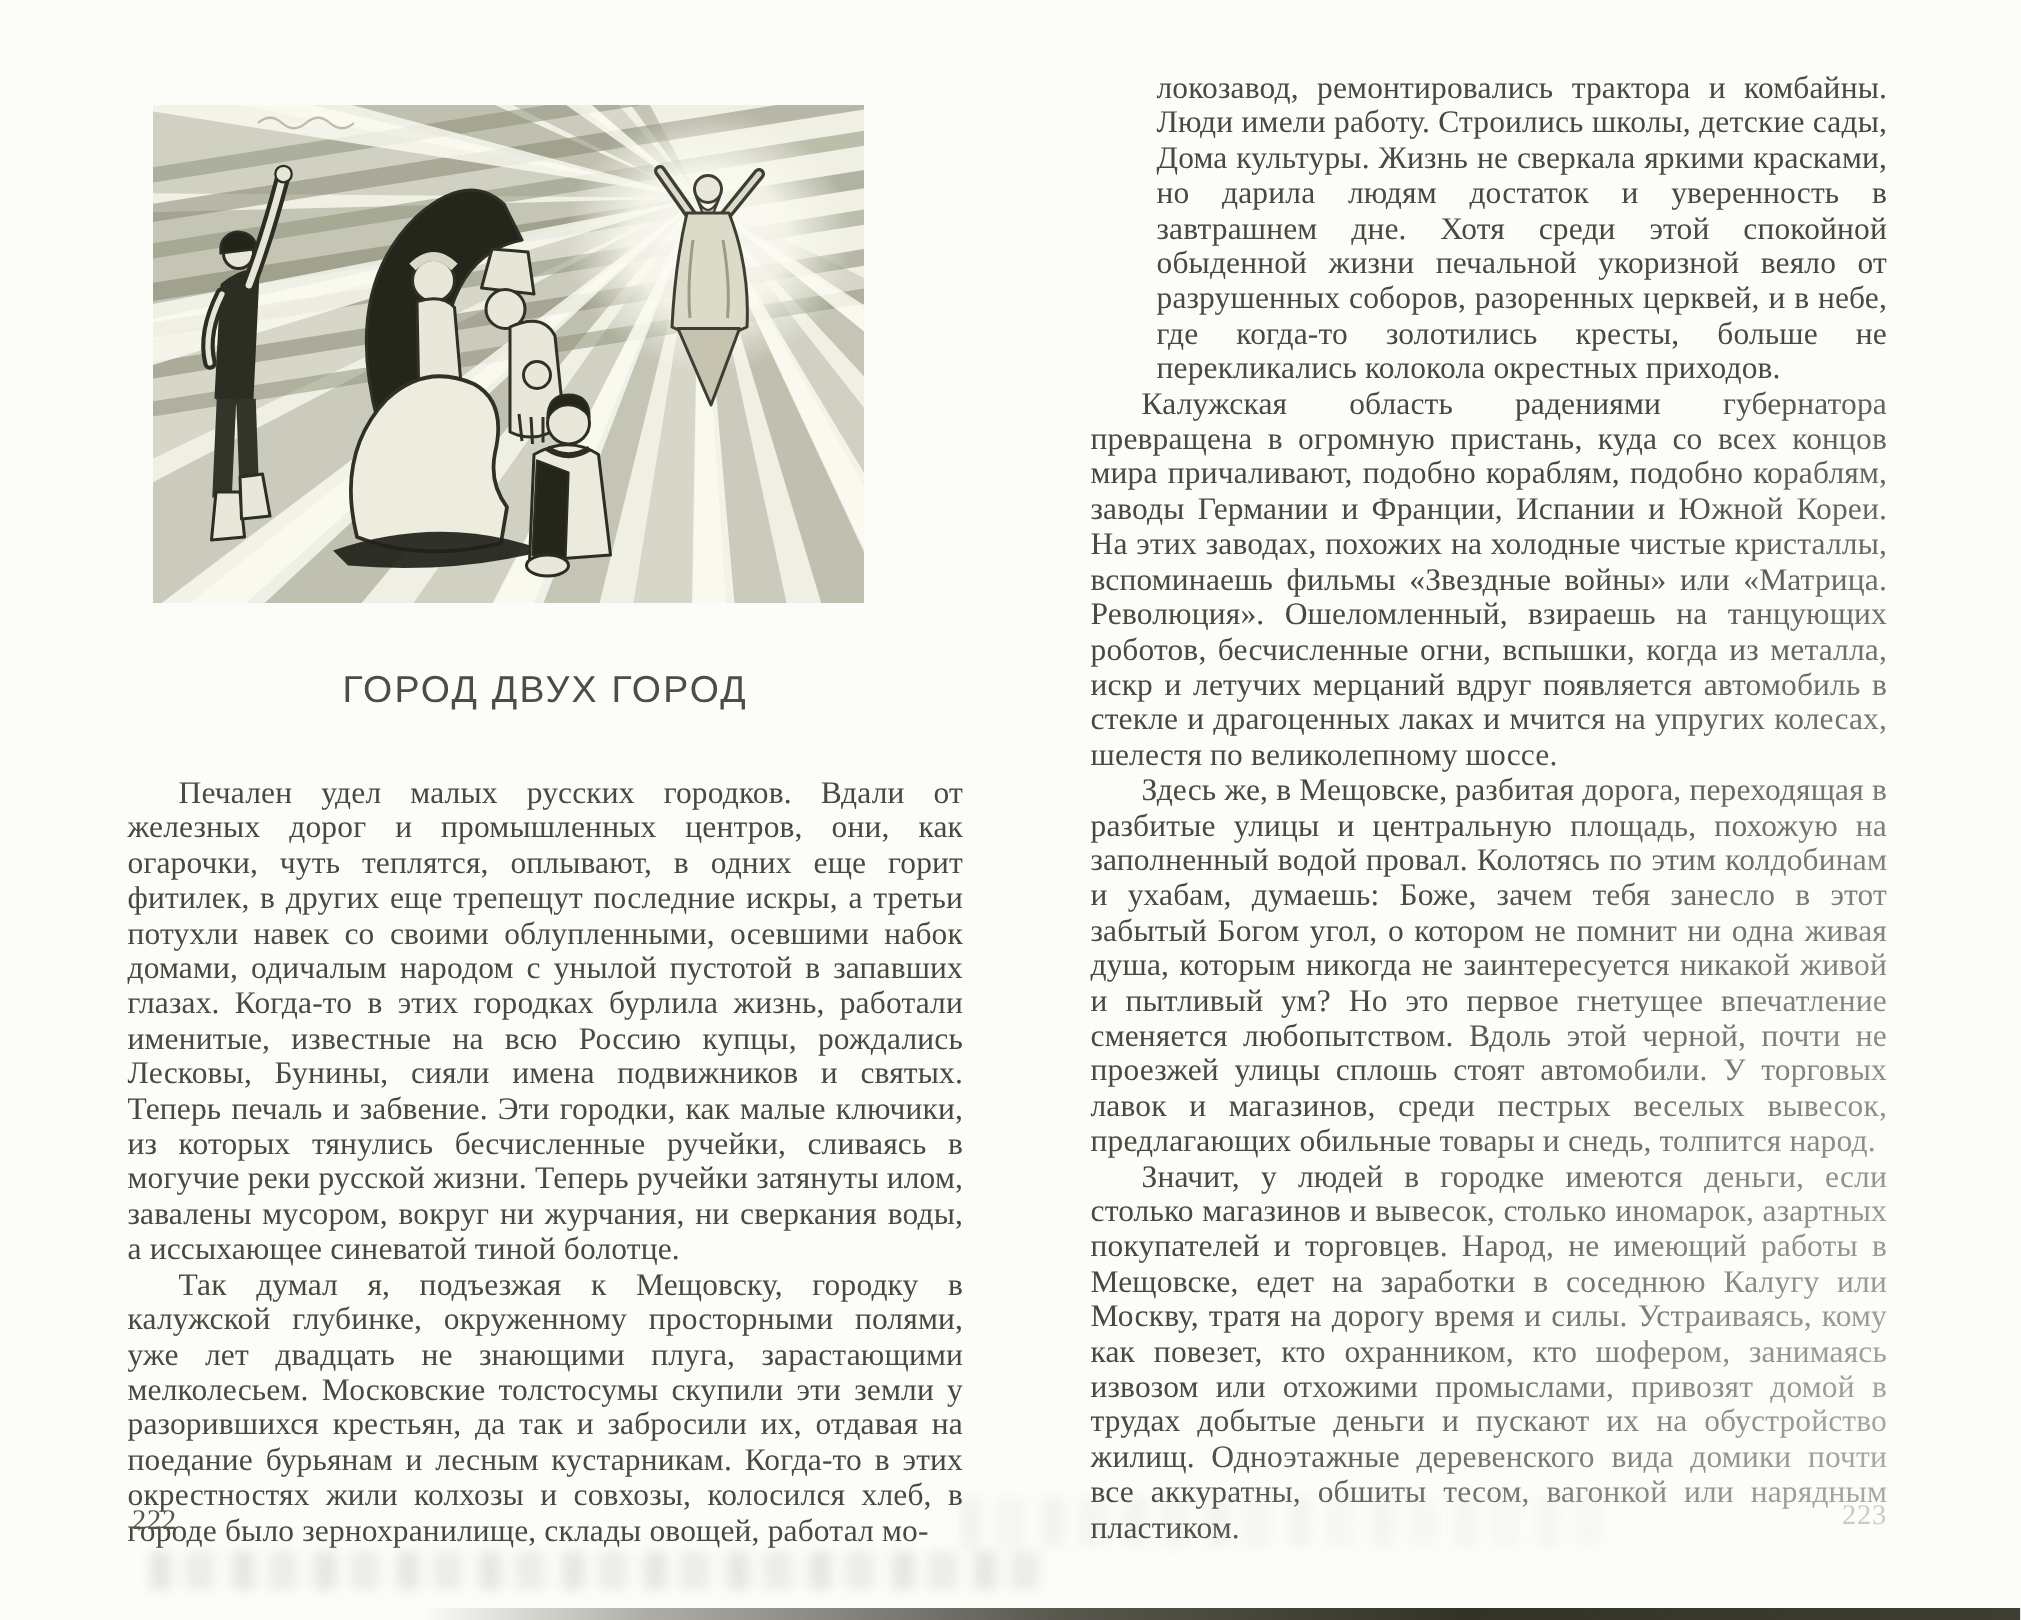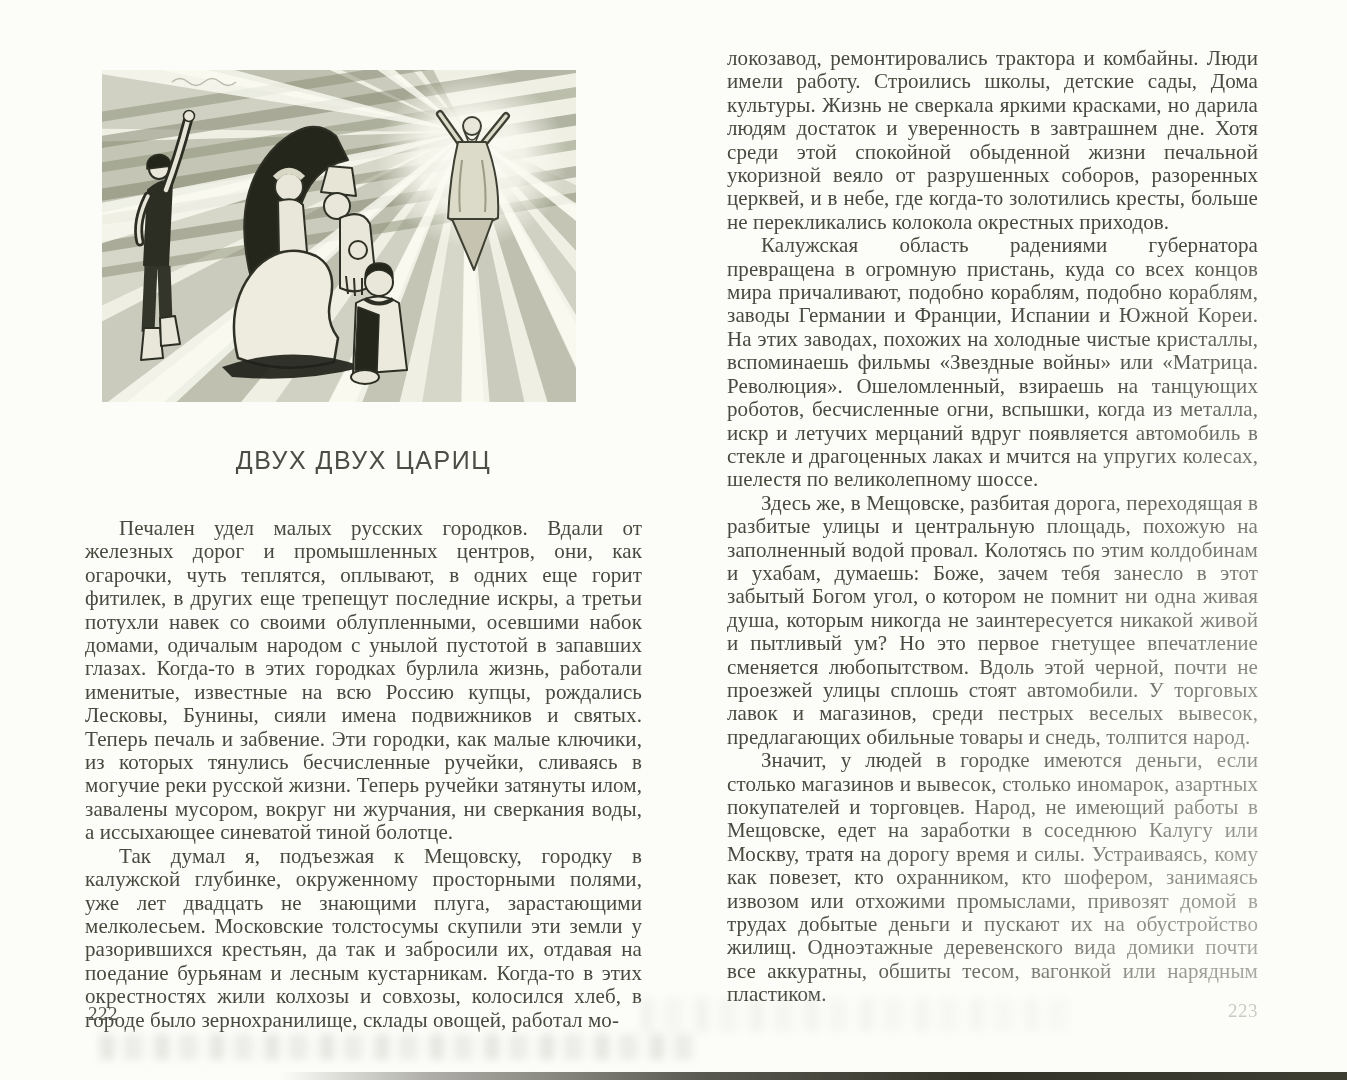--- a/index.html
+++ b/index.html
@@ -27,21 +27,21 @@
   .body-text{margin-top:42px;}
   p.body-par{
     margin:0;
     text-align:justify;
     text-indent:34px;
     font-size:21px;
     line-height:23.4px;
     letter-spacing:0.1px;
     color:#474a3e;
   }
-  p.no-indent{text-indent:0;}
+  p.no-indent{text-indent:0;margin-left:44px;}
   
   .page-right{position:absolute;left:727px;top:47px;width:531px;}
   
   .pagenum{position:absolute;font-size:19px;letter-spacing:0.5px;}
   .pagenum-left{left:88px;top:1003px;color:#53564a;}
   .pagenum-right{left:1190px;top:1000px;width:68px;text-align:right;color:#8f9082;}
   
   .fade-right{
     position:absolute;left:660px;top:260px;width:687px;height:820px;
     pointer-events:none;
@@ -179,21 +179,21 @@
           <path d="M378,78 L404,46" fill="none" stroke="#dcdac8" stroke-width="3.5" stroke-linecap="round"></path>
           <circle cx="370" cy="56" r="9" fill="#e9e7da" stroke-width="2"></circle>
           <path d="M362,61 q8,18 16,0 l-8,20 z" fill="#d8d6c4" stroke-width="1.5"></path>
           <path d="M356,72 L384,72 Q398,108 396,148 Q370,161 346,148 Q348,106 356,72 Z" fill="#dcdac8" stroke-width="2"></path>
           <path d="M360,90 q-4,30 -2,52 M380,90 q5,30 3,52" fill="none" stroke="#9a9d86" stroke-width="2"></path>
           <path d="M350,149 L391,149 L372,200 Z" fill="#c6c4b1" stroke-width="2"></path>
         </g>
       </svg>
     </div>
 
-    <h1 class="chapter-title">ДВУХ ДВУХ ЦАРИЦ</h1>
+    <h1 class="chapter-title">ГОРОД ДВУХ ГОРОД</h1>
 
     <div class="body-text">
       <p class="body-par">Печален удел малых русских городков. Вдали от железных дорог и промышленных центров, они, как огарочки, чуть теплятся, оплывают, в одних еще горит фитилек, в других еще трепещут последние искры, а третьи потухли навек со своими облупленными, осевшими набок домами, одичалым народом с унылой пустотой в запавших глазах. Когда-то в этих городках бурлила жизнь, работали именитые, известные на всю Россию купцы, рождались Лесковы, Бунины, сияли имена подвижников и святых. Теперь печаль и забвение. Эти городки, как малые ключики, из которых тянулись бесчисленные ручейки, сливаясь в могучие реки русской жизни. Теперь ручейки затянуты илом, завалены мусором, вокруг ни журчания, ни сверкания воды, а иссыхающее синеватой тиной болотце.</p>
       <p class="body-par">Так думал я, подъезжая к Мещовску, городку в калужской глубинке, окруженному просторными полями, уже лет двадцать не знающими плуга, зарастающими мелколесьем. Московские толстосумы скупили эти земли у разорившихся крестьян, да так и забросили их, отдавая на поедание бурьянам и лесным кустарникам. Когда-то в этих окрестностях жили колхозы и совхозы, колосился хлеб, в городе было зернохранилище, склады овощей, работал мо-</p>
     </div>
   </div>
 
   <div class="page-right">
     <p class="body-par no-indent">локозавод, ремонтировались трактора и комбайны. Люди имели работу. Строились школы, детские сады, Дома культуры. Жизнь не сверкала яркими красками, но дарила людям достаток и уверенность в завтрашнем дне. Хотя среди этой спокойной обыденной жизни печальной укоризной веяло от разрушенных соборов, разоренных церквей, и в небе, где когда-то золотились кресты, больше не перекликались колокола окрестных приходов.</p>
     <p class="body-par">Калужская область радениями губернатора превращена в огромную пристань, куда со всех концов мира причаливают, подобно кораблям, подобно кораблям, заводы Германии и Франции, Испании и Южной Кореи. На этих заводах, похожих на холодные чистые кристаллы, вспоминаешь фильмы «Звездные войны» или «Матрица. Революция». Ошеломленный, взираешь на танцующих роботов, бесчисленные огни, вспышки, когда из металла, искр и летучих мерцаний вдруг появляется автомобиль в стекле и драгоценных лаках и мчится на упругих колесах, шелестя по великолепному шоссе.</p>

